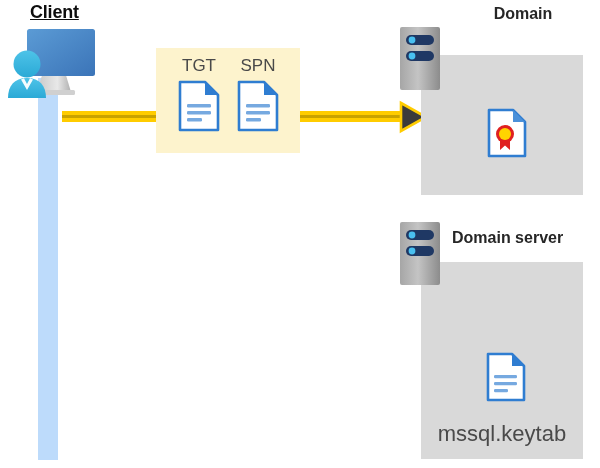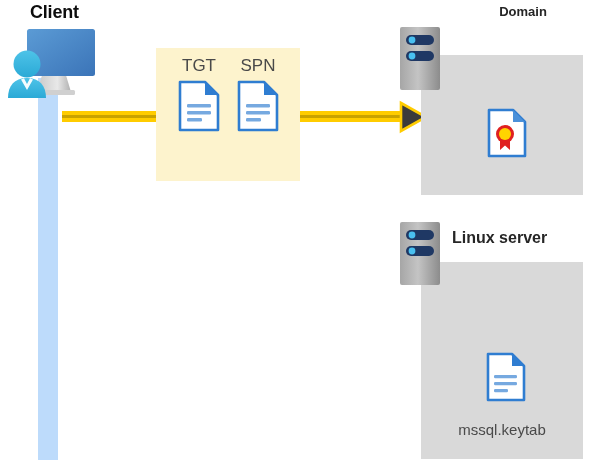--- a/index.html
+++ b/index.html
@@ -27,36 +27,37 @@
   }
 
   
   #client-title {
     left: 30px;
     top: 2px;
     font-size: 18px;
     font-weight: bold;
     color: #0d0d0d;
     letter-spacing: -0.2px;
+    text-decoration: underline;
   }
 
   
   #client-icon {
     left: 5px;
     top: 26px;
     width: 92px;
     height: 72px;
   }
 
   
   #token-box {
     left: 156px;
     top: 48px;
     width: 144px;
-    height: 133px;
+    height: 105px;
     background: #fdf3cd;
   }
   .token-label {
     position: absolute;
     top: 8px;
     font-size: 17px;
     color: #494949;
     width: 60px;
     text-align: center;
   }
@@ -96,21 +97,21 @@
   #dc-server-icon {
     left: 400px;
     top: 27px;
     width: 40px;
     height: 63px;
   }
   #dc-title {
     left: 448px;
     top: 4px;
     width: 150px;
-    font-size: 13px;
+    font-size: 16px;
     font-weight: bold;
     color: #262626;
     line-height: 1.28;
     text-align: center;
   }
   #dc-cert {
     left: 487px;
     top: 108px;
     width: 40px;
     height: 50px;
@@ -147,21 +148,21 @@
     left: 486px;
     top: 352px;
     width: 40px;
     height: 50px;
   }
   #keytab-label {
     left: 421px;
     top: 421px;
     width: 162px;
     text-align: center;
-    font-size: 15px;
+    font-size: 22px;
     color: #4a4a4a;
   }
 
   svg { display: block; overflow: visible; }
 </style>
 </head>
 <body>
 
 <div id="stage">
 
@@ -299,15 +300,15 @@
         </linearGradient>
       </defs>
       <rect x="0" y="0" width="40" height="63" rx="2" fill="url(#srvGrad2)"></rect>
       <rect x="6" y="8" width="28" height="10" rx="5" fill="#1f3864"></rect>
       <circle cx="12" cy="13" r="3.4" fill="#49c0f0"></circle>
       <rect x="6" y="24" width="28" height="10" rx="5" fill="#1f3864"></rect>
       <circle cx="12" cy="29" r="3.4" fill="#49c0f0"></circle>
     </svg>
   </div>
 
-  <div class="abs" id="linux-title">Linux server</div>
+  <div class="abs" id="linux-title">Domain server</div>
 
 </div>
 
 </body></html>

